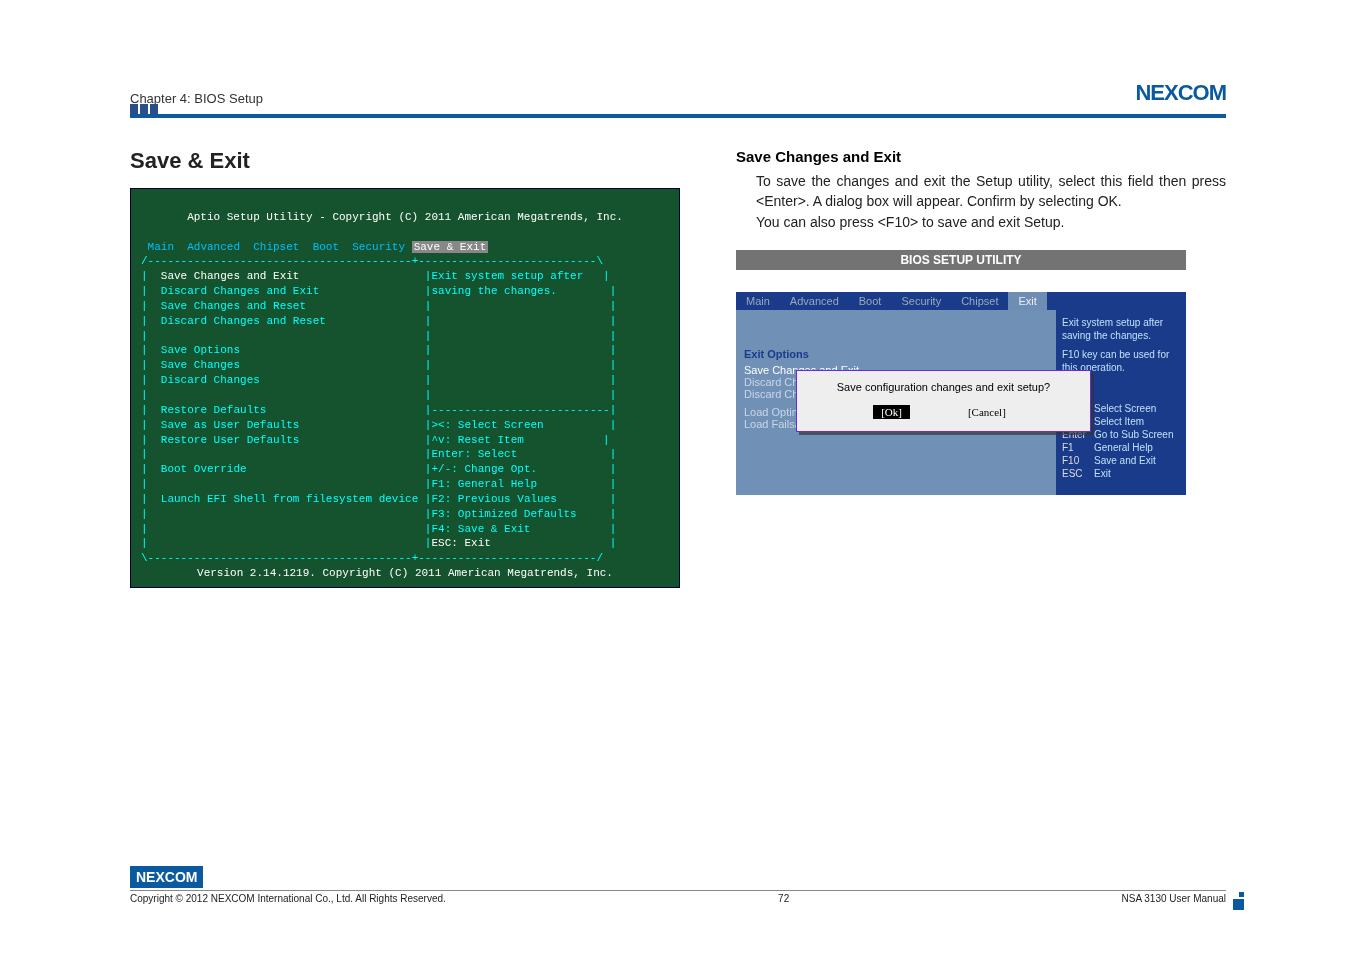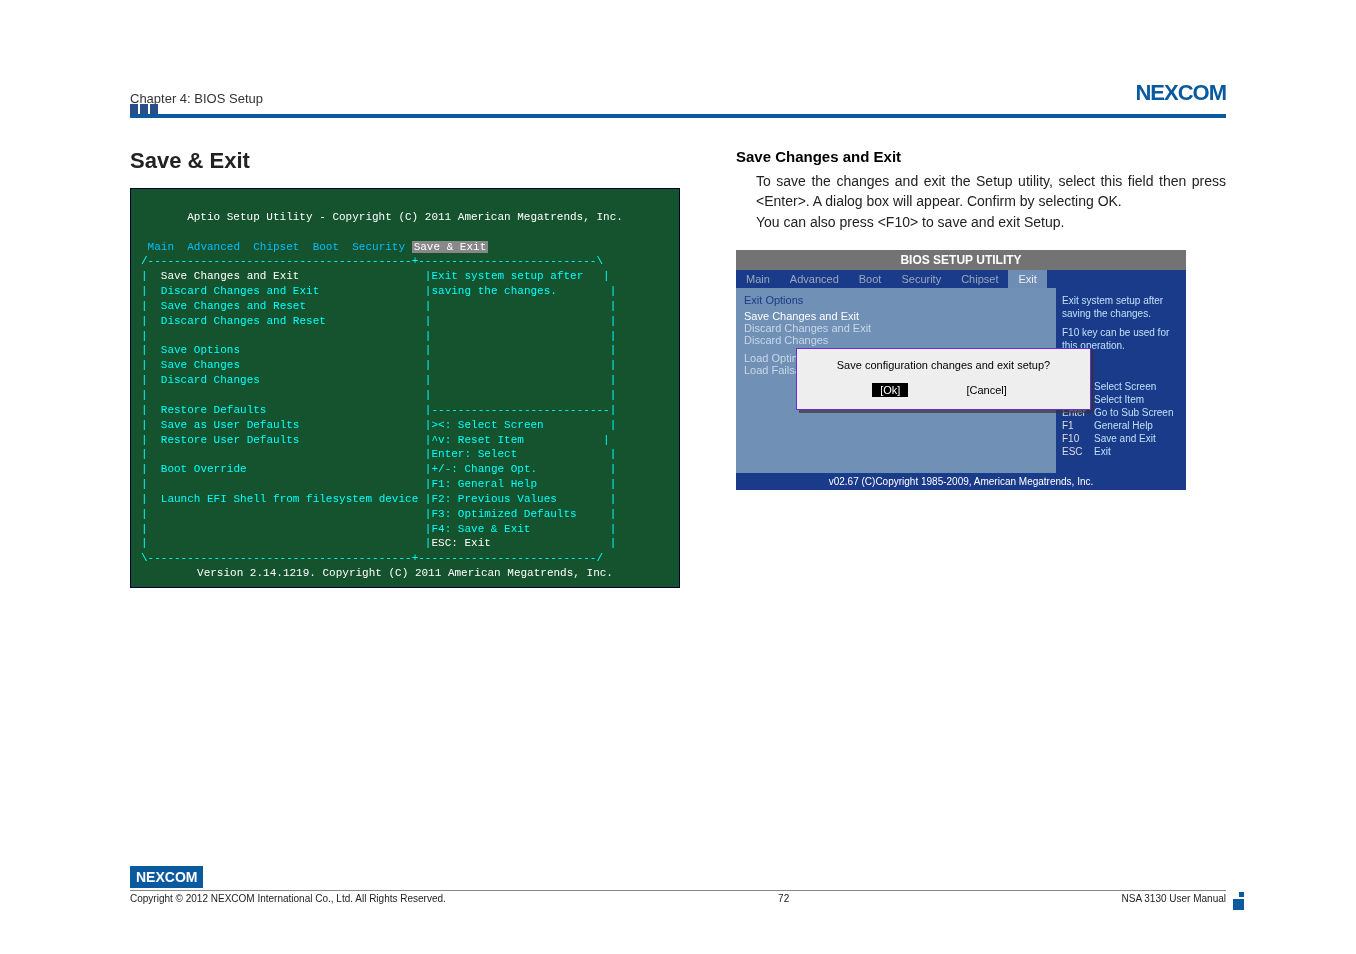--- a/index.html
+++ b/index.html
@@ -89,36 +89,37 @@
     font-weight:bold;
     text-align:center;
     font-size: 12px;
     padding:3px 0;
   }
   .bios2-tabs {
     display:flex;
     background:#1a3a8a;
     color:#9ab;
     font-size:11px;
+    margin-top:22px;
   }
   .bios2-tabs div { padding:3px 10px; }
   .bios2-tabs .active { background:#6e8db5; color:#eee;}
   .bios2-body {
     display:flex;
     height: 185px;
     font-size: 11px;
   }
   .bios2-left {
     flex:1;
     background:#7090b5;
     color:#c8d7ea;
     padding:6px 8px;
     position:relative;
   }
-  .bios2-left .hd { font-weight:normal; color:#1a3a8a; margin-bottom:4px;}
+  .bios2-left .hd { font-weight:bold; color:#1a3a8a; margin-bottom:4px;margin-top:32px;}
   .bios2-left .hl { color:#fff; }
   .bios2-right {
     width:130px;
     background:#1a3a8a;
     color:#bfe0f7;
     padding:6px 6px;
     font-size:10px;
     line-height:1.3;
   }
   .bios2-right .lab { display:flex; gap:6px; }
@@ -129,21 +130,21 @@
     width: 295px;
     background:#eee;
     border:1px solid #6d28d9;
     box-shadow: 3px 3px 0 #333a;
     color:#000;
     text-align:center;
     padding:10px 8px 12px;
     font-size:11px;
   }
   .dlg-buttons { margin-top:12px; display:flex; justify-content:center; gap:50px;}
-  .dlg-buttons span { padding:1px 8px; }
+  .dlg-buttons span { padding:1px 8px;font-family:Liberation Serif, serif; }
   .dlg-buttons .ok { background:#000; color:#fff;}
   .bios2-footer {
     background:#1a3a8a;
     color:#fff;
     text-align:center;
     font-size:10px;
     padding:3px 0;
   }
 
   
@@ -263,21 +264,20 @@
             <div class="lab">
                 <span class="k">F10</span>
                 <span>Save and Exit</span>
               </div>
             <div class="lab">
                 <span class="k">ESC</span>
                 <span>Exit</span>
               </div>
           </div>
         </div>
-        <div class="bios2-footer">v02.67 (C)Copyright 1985-2009, American Megatrends, Inc.</div>
       </div>
     </div>
   </div>
 </div>
 
 <div class="page-footer">
   <div class="pf-logo">NEXCOM</div>
   <div class="pf-row">
     <span>Copyright © 2012 NEXCOM International Co., Ltd. All Rights Reserved.</span>
     <span>72</span>

